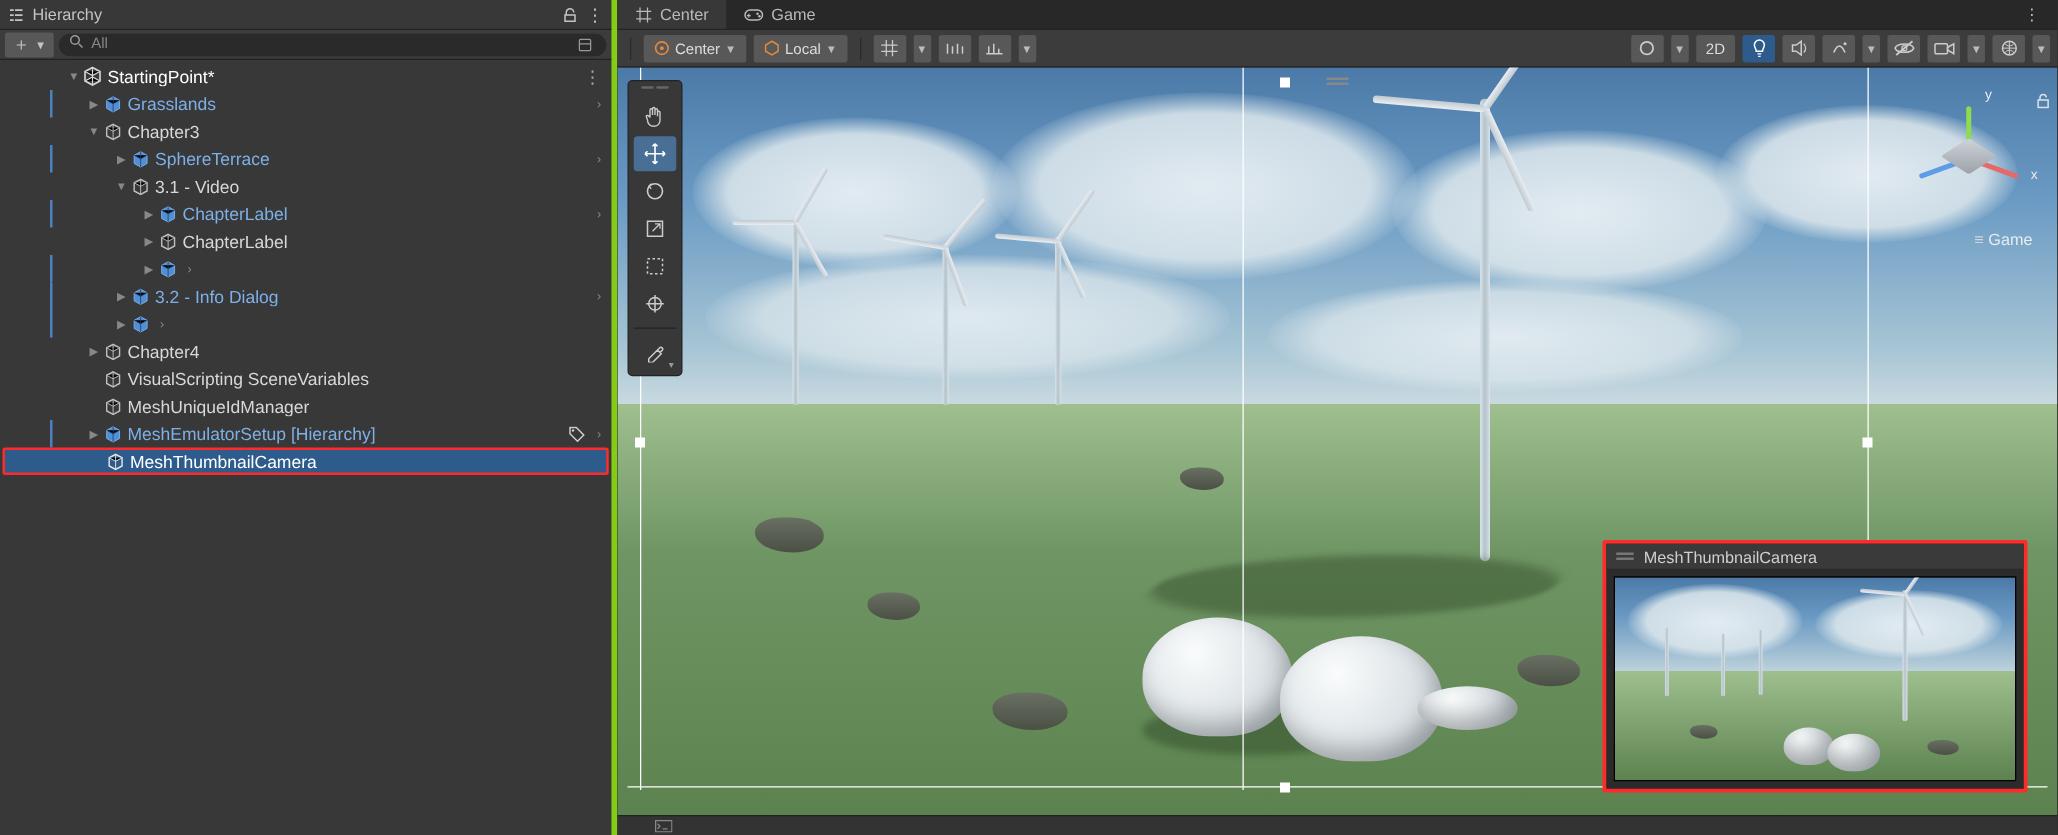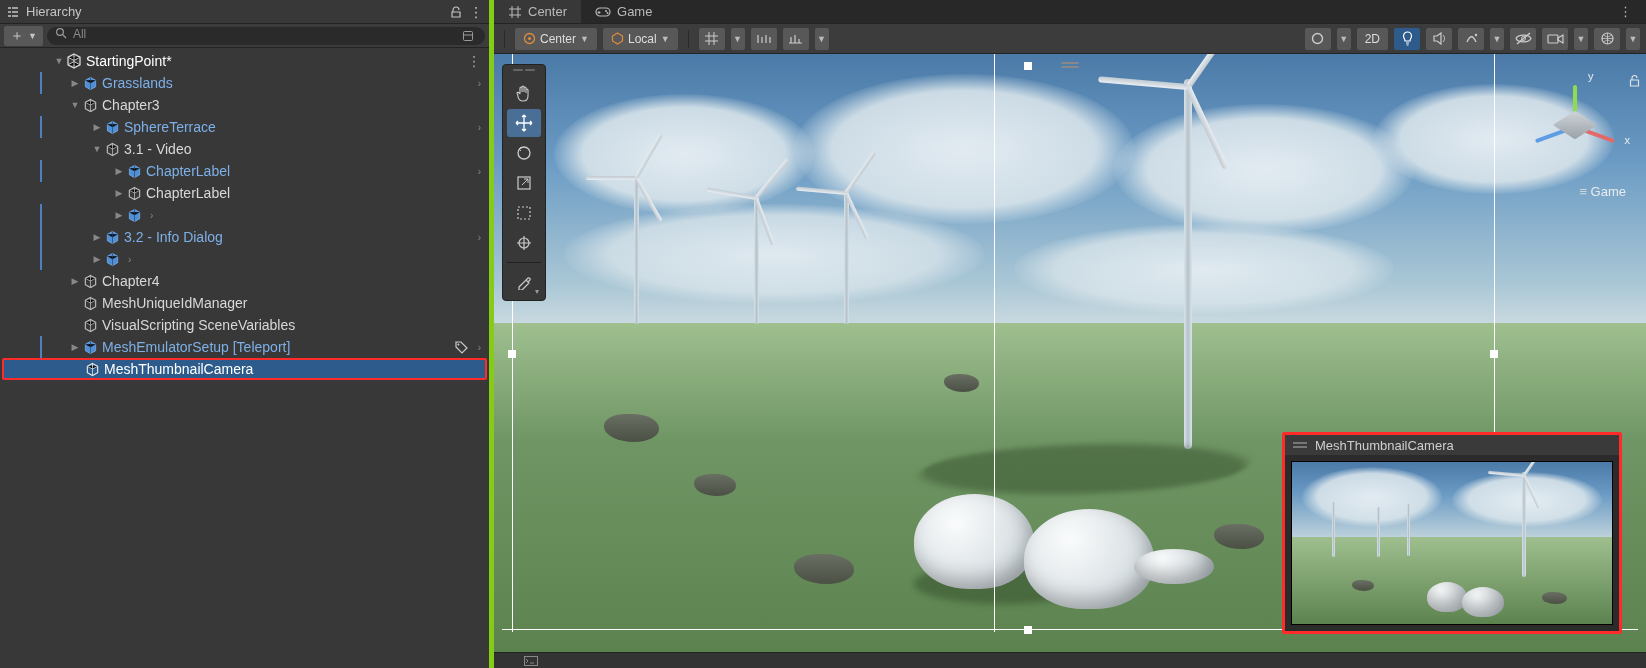--- a/index.html
+++ b/index.html
@@ -531,45 +531,45 @@
     </div>
 
     <div class="tree-row">
       <span class="indent" style="width:82px"></span>
       <span class="go-icon">
           <svg width="15" height="15" viewBox="0 0 16 16">
             <path d="M8 1.5l5.5 3v7L8 14.5 2.5 11.5v-7z" fill="none" stroke="#bfbfbf" stroke-width="1.2"></path>
             <path d="M8 1.5v13M2.5 4.5L8 7.5l5.5-3" stroke="#bfbfbf" stroke-width="0.8"></path>
           </svg>
         </span>
-      <span class="label normal">MeshUniqueIdManager</span>
+      <span class="label normal">VisualScripting SceneVariables</span>
     </div>
 
     <div class="tree-row">
       <span class="indent" style="width:82px"></span>
       <span class="go-icon">
           <svg width="15" height="15" viewBox="0 0 16 16">
             <path d="M8 1.5l5.5 3v7L8 14.5 2.5 11.5v-7z" fill="none" stroke="#bfbfbf" stroke-width="1.2"></path>
             <path d="M8 1.5v13M2.5 4.5L8 7.5l5.5-3" stroke="#bfbfbf" stroke-width="0.8"></path>
           </svg>
         </span>
-      <span class="label normal">VisualScripting SceneVariables</span>
+      <span class="label normal">MeshUniqueIdManager</span>
     </div>
 
     <div class="tree-row">
       <span class="mod-bar"></span>
       <span class="indent" style="width:68px"></span>
       <span class="arrow">▶</span>
       <span class="go-icon">
           <svg width="15" height="15" viewBox="0 0 16 16">
             <path d="M8 1.5l5.5 3v7L8 14.5 2.5 11.5v-7z" fill="#4f8fd6" stroke="#7db0e8" stroke-width="0.8"></path>
             <path d="M8 1.5v13M2.5 4.5L8 7.5l5.5-3" stroke="#2a4060" stroke-width="0.7"></path>
           </svg>
         </span>
-      <span class="label prefab">MeshEmulatorSetup [Teleport]</span>
+      <span class="label prefab">MeshEmulatorSetup [Hierarchy]</span>
       <span class="tag-icon">
         <svg width="13" height="13" viewBox="0 0 13 13">
             <path d="M1 1h5l6 6-5 5-6-6z" fill="none" stroke="#ccc" stroke-width="1.2"></path>
             <circle cx="3.4" cy="3.4" r="1" fill="#ccc"></circle>
           </svg>
       </span>
       <span class="row-chevron">›</span>
     </div>
 
     <div class="tree-row selected-row highlight-box" style="margin:0 2px;">

